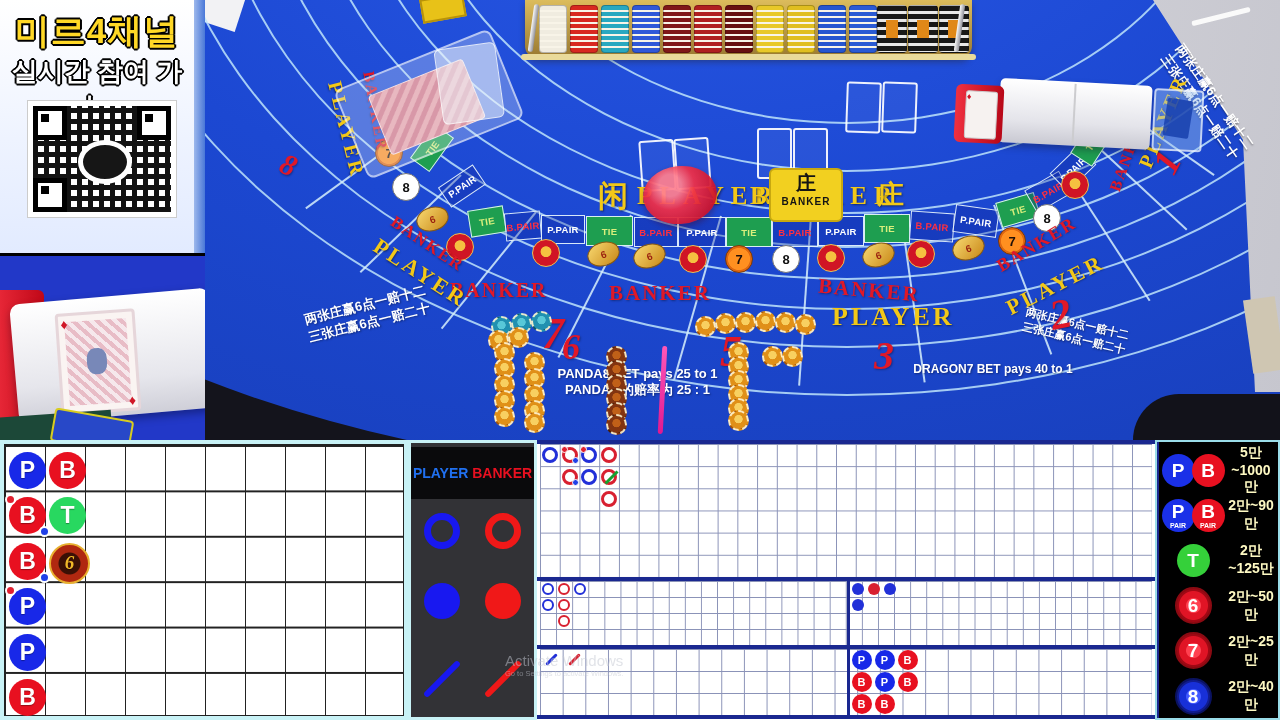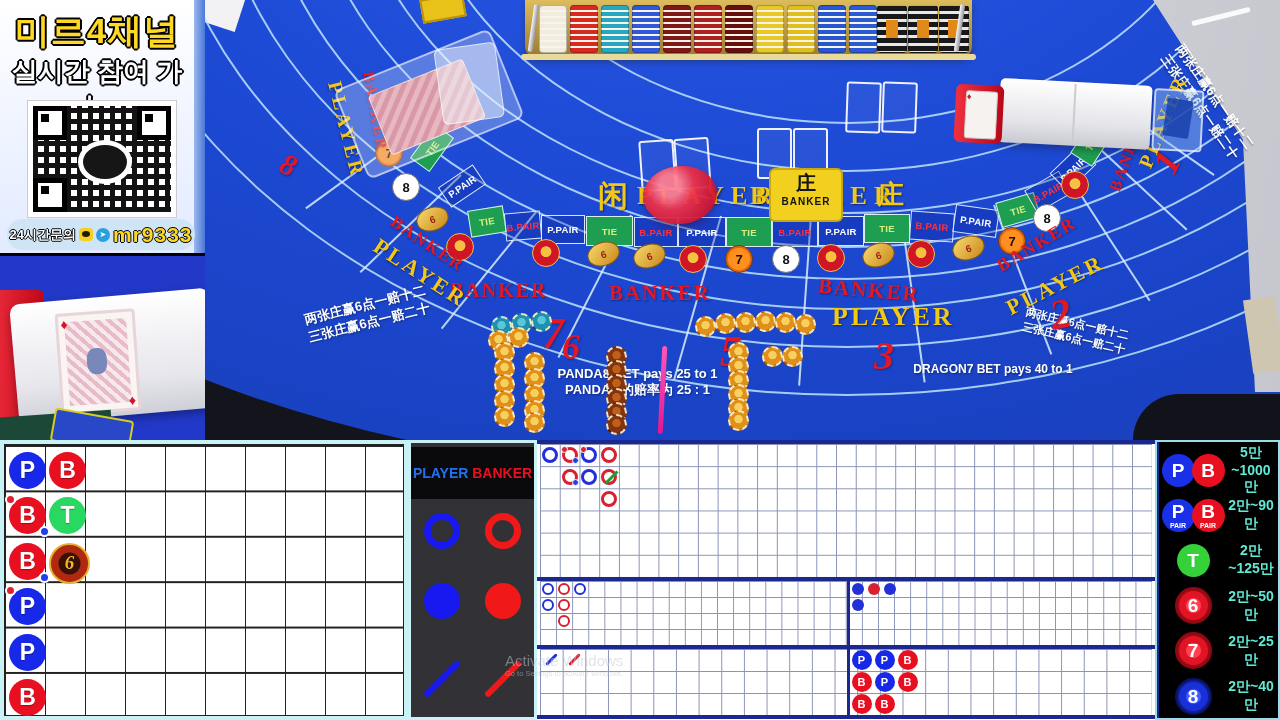--- a/index.html
+++ b/index.html
@@ -182,21 +182,21 @@
   .lim-icons{width:66px;display:flex;align-items:center;justify-content:center;}
   .lic{width:33px;height:33px;border-radius:50%;display:flex;flex-direction:column;align-items:center;
     justify-content:center;color:#fff;font-weight:bold;flex:none;}
   .lic .t{font-size:19px;line-height:1;}
   .lic .subt{font-size:7px;line-height:1;margin-top:1px;}
   .lic.blue{background:#1a30e8;} .lic.red{background:#e81020;margin-left:-3px;} .lic.green{background:#35d03a;}
   .lic.coin-red{background:radial-gradient(circle,#ff4050 0 30%,#e01425 34% 60%,#a00814 64% 80%,#e01425 84%);
     border:2px solid #8a0a12;}
   .lic.coin-blue{background:radial-gradient(circle,#4058ff 0 30%,#1830d8 34% 60%,#101c90 64% 80%,#1830d8 84%);
     border:2px solid #0a1260;}
-  .lim-range{flex:1;text-align:center;color:#5eead4;font-weight:bold;font-size:14px;}
+  .lim-range{flex:1;text-align:center;color:#fef9c3;font-weight:bold;font-size:14px;}
   #wm{position:absolute;left:505px;top:212px;z-index:9;color:rgba(195,200,210,.5);pointer-events:none;}
   #wm .w1{font-size:15px;} #wm .w2{font-size:7.5px;}
 </style>
 </head>
 <body>
 
 <div id="stage">
 
   <div id="promo">
     <div class="p-edge"></div>
@@ -207,26 +207,20 @@
       <div class="finder" style="left:5px;top:5px;">
           <div class="fc"></div>
         </div>
       <div class="finder" style="right:5px;top:5px;">
           <div class="fc"></div>
         </div>
       <div class="finder" style="left:5px;bottom:5px;">
           <div class="fc"></div>
         </div>
       <div class="bubble"></div>
-    </div>
-    <div class="p-cap">
-      <span class="lab stroke1">24시간문의</span>
-      <span class="kakao"></span>
-      <span class="tg">➤</span>
-      <span class="pid stroke1">mr9333</span>
     </div>
   </div>
 
   <div id="inset">
     <div class="sh2red"></div>
     <div class="sh2"></div>
     <div class="sh2card">
       <div class="pat"></div>
         <div class="fig"></div>
       <div class="pipTL">♦</div>

